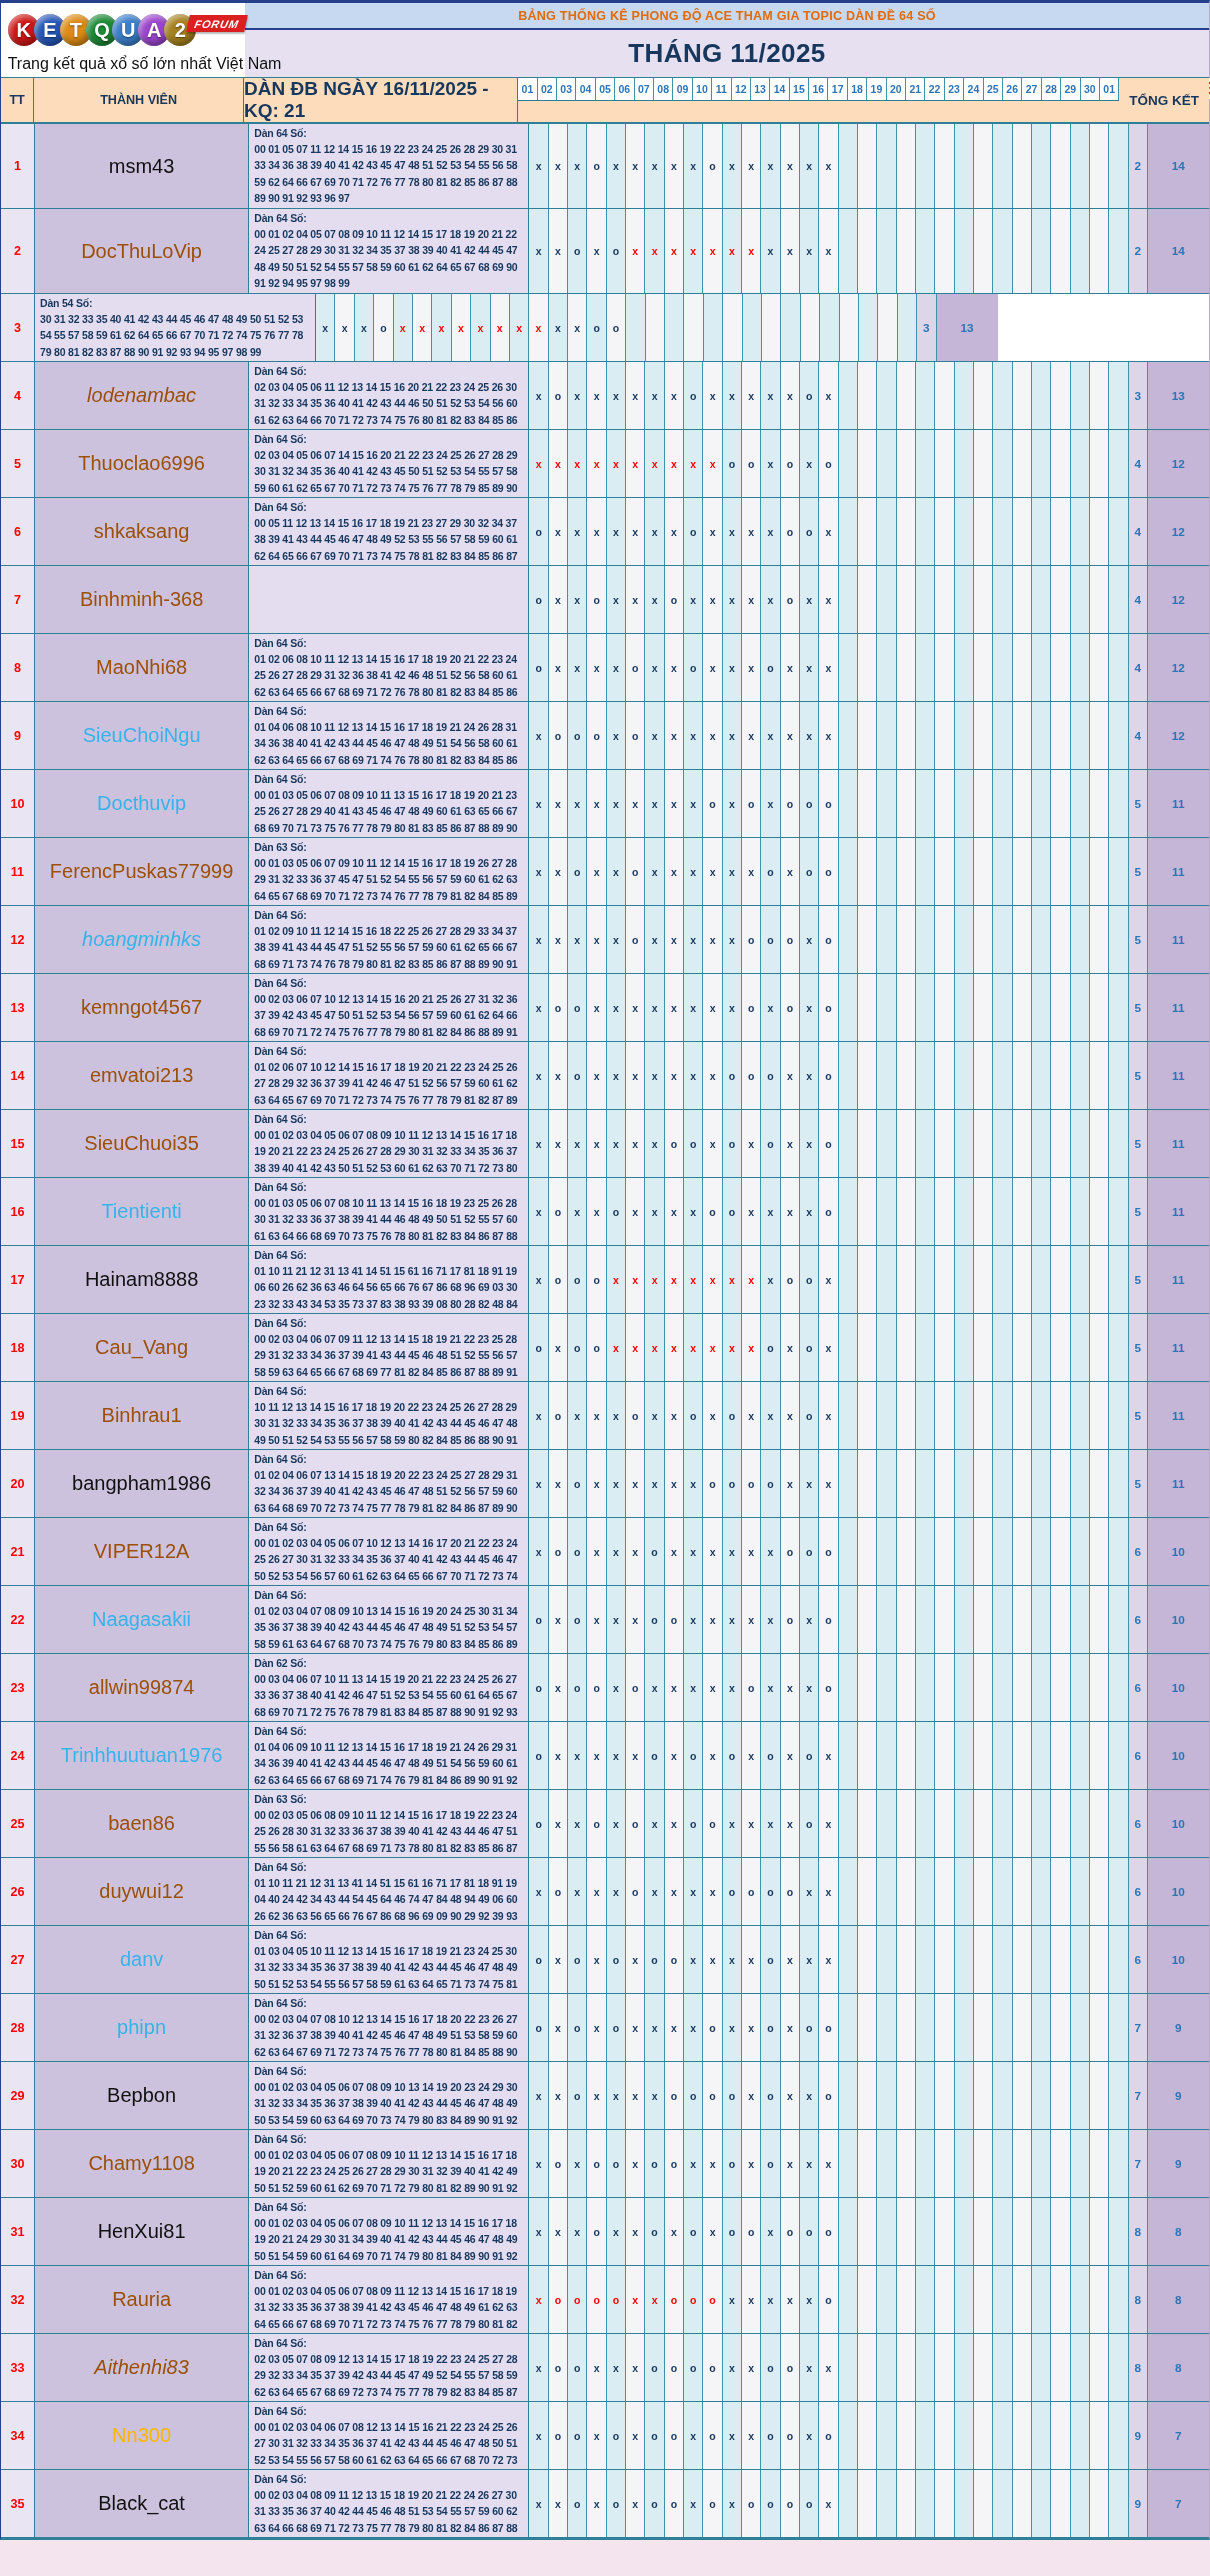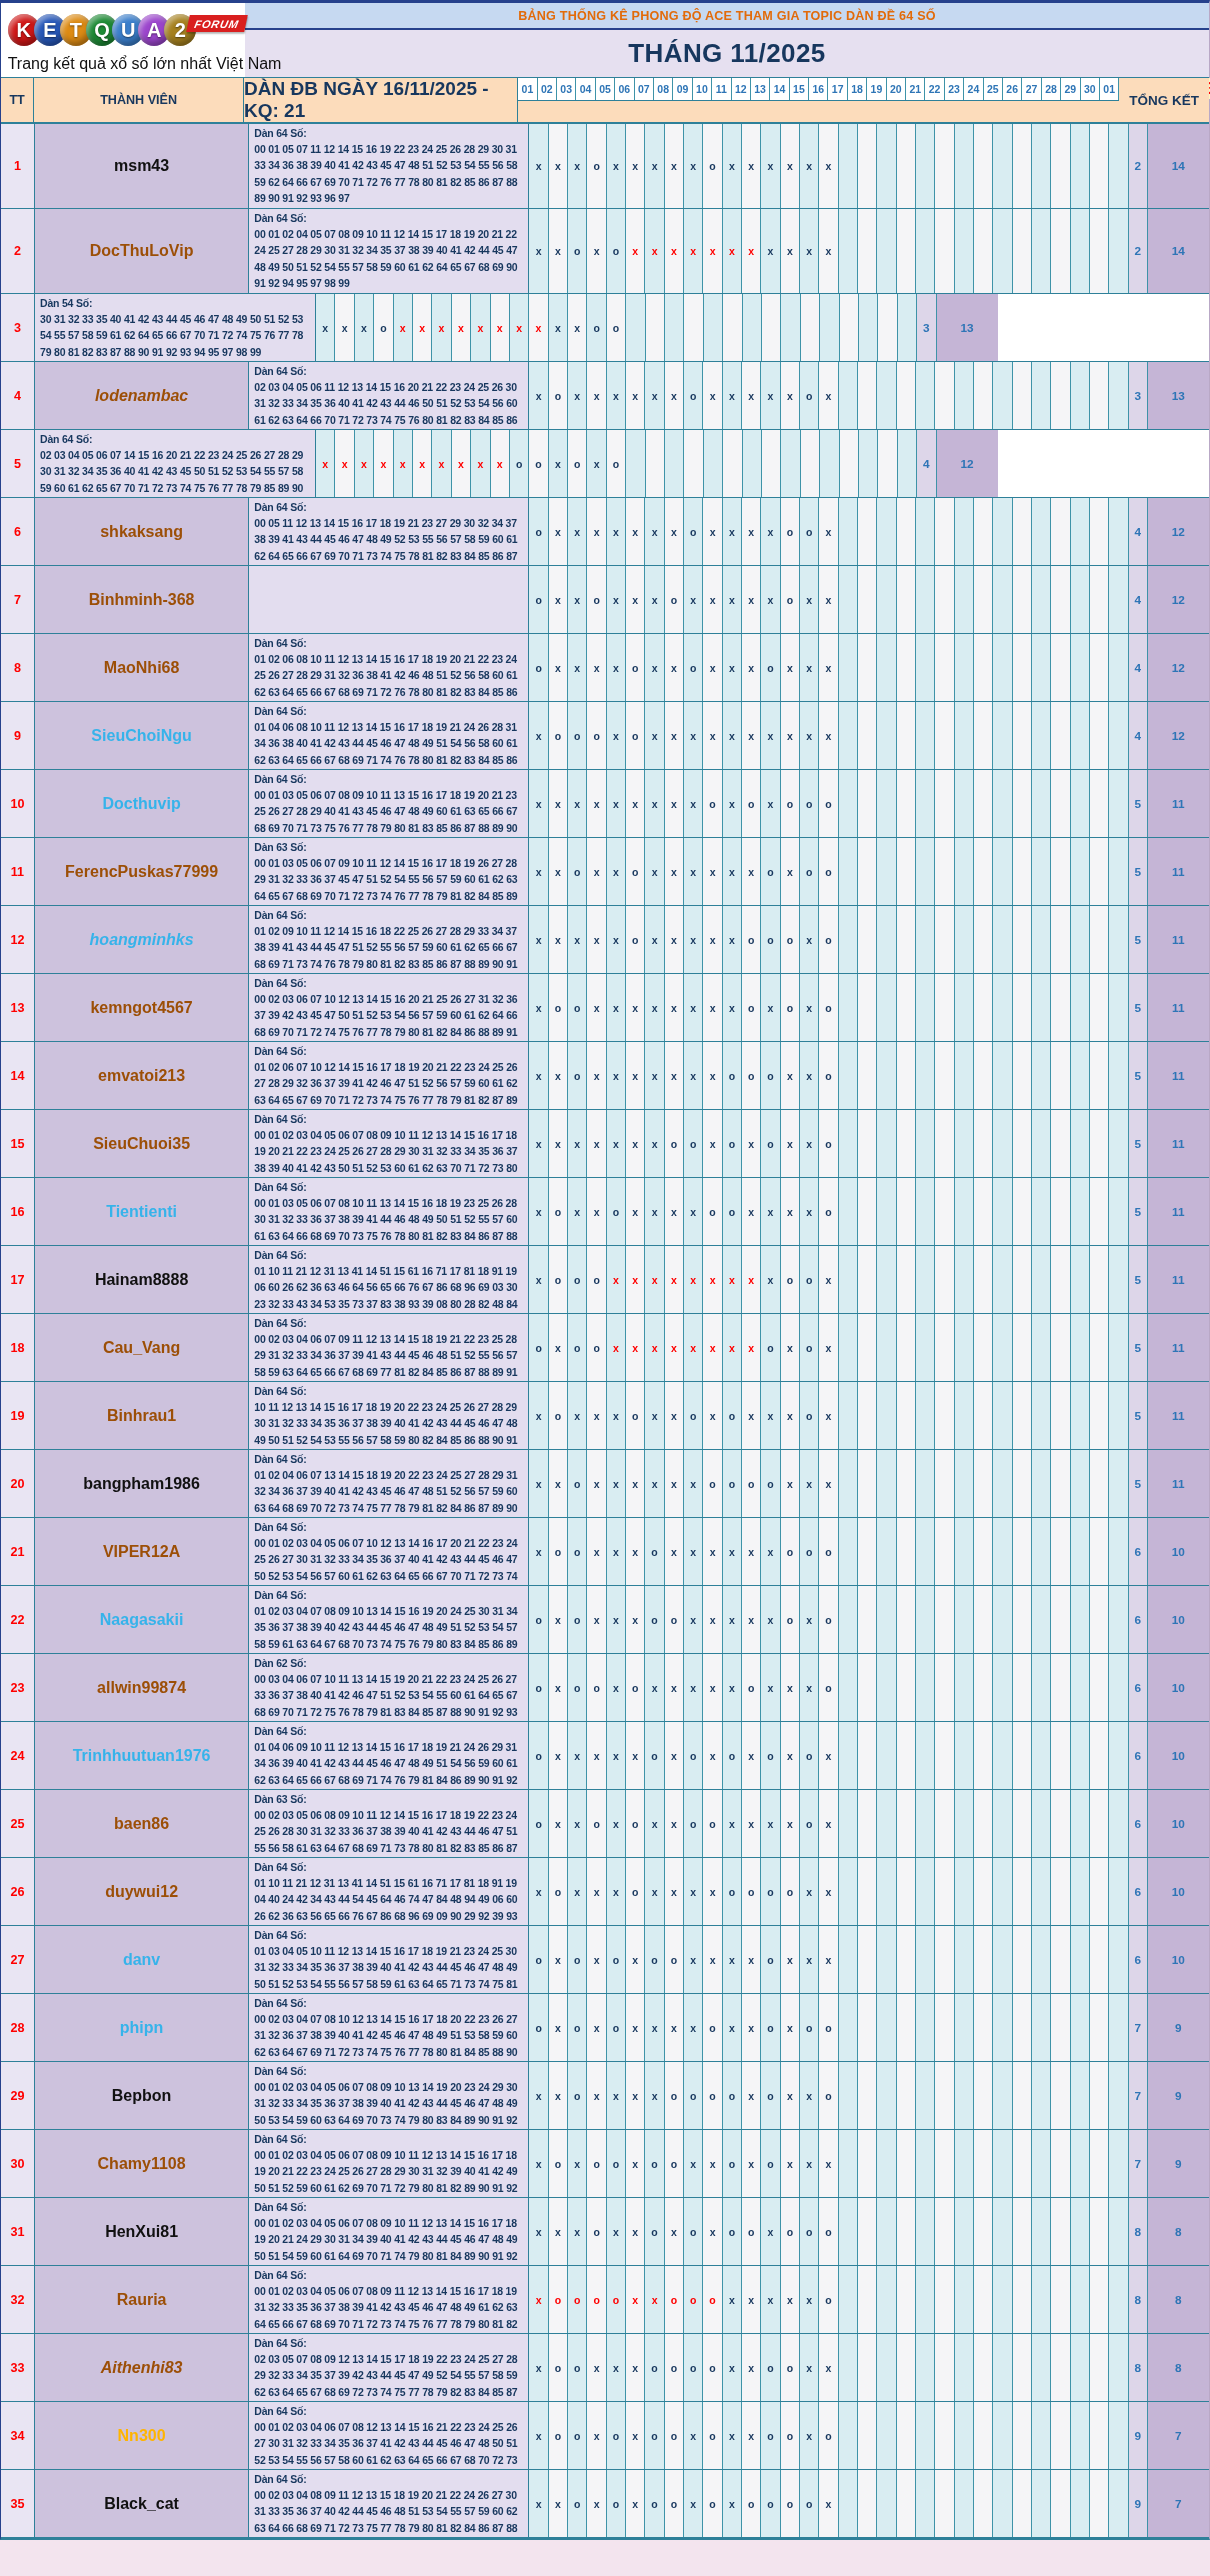--- a/index.html
+++ b/index.html
@@ -24,21 +24,21 @@
   .dayhead-row{display:flex;height:22px;border-bottom:0.8px solid #2e8099;}
   .kq-row{display:flex;height:21px;}
   .dh{width:19.4px;box-sizing:border-box;border-right:0.8px solid #3e93a8;background:#fff;display:flex;align-items:center;justify-content:center;color:#2e75b6;font-weight:bold;font-size:10.5px;}
   .kq{width:19.4px;box-sizing:border-box;border-right:0.8px solid #3e93a8;background:#fef9c3;display:flex;align-items:center;justify-content:center;color:#ff0000;font-weight:bold;font-size:16px;}
   .h-total{width:92px;border-right:none;font-size:13.5px;}
   .row{display:flex;height:67px;border-bottom:1.7px solid #2e8099;}
   .row.tall{height:84px;}
   .c{box-sizing:border-box;display:flex;align-items:center;justify-content:center;}
   .c.tt{width:34px;background:#e9e5f3;border-right:1.7px solid #2e8099;color:#ff0000;font-weight:bold;font-size:12.6px;}
   .c.member{width:215px;background:#cdc2dd;border-right:1.7px solid #2e8099;}
-  .mname{font-weight:bold;font-size:16px;text-align:center;}
+  .mname{font-weight:normal;font-size:20px;text-align:center;}
   .mname.black{color:#111;}
   .mname.brown{color:#9c4f07;}
   .mname.cyan{color:#36b3ea;}
   .mname.orange{color:#ffb400;}
   .mname.italic{font-style:italic;}
   .c.dan{width:281px;background:#e3ddef;border-right:1.7px solid #2e8099;display:block;padding:0.8px 0 0 5px;overflow:hidden;}
   .danline{color:#17375e;font-weight:bold;font-size:10.5px;line-height:16.3px;letter-spacing:-0.2px;white-space:nowrap;}
   .c.day{width:19.4px;border-right:0.8px solid #3e93a8;}
   .c.day.odd{background:#d9edf2;}
   .c.day.even{background:#f5f5f7;}
@@ -450,20 +450,23 @@
         <div class="c day odd"></div>
         <div class="c day even"></div>
         <div class="c day odd"></div>
         <div class="c day even"></div>
         <div class="c day odd"></div>
         <div class="c miss">3</div>
         <div class="c hit">13</div>
       </div>
       <div class="row">
         <div class="c tt">5</div>
+        <div class="c member">
+          <span class="mname brown">Thuoclao6996</span>
+        </div>
         <div class="c dan">
           <div class="danline">Dàn 64 Số:</div>
           <div class="danline">02 03 04 05 06 07 14 15 16 20 21 22 23 24 25 26 27 28 29</div>
           <div class="danline">30 31 32 34 35 36 40 41 42 43 45 50 51 52 53 54 55 57 58</div>
           <div class="danline">59 60 61 62 65 67 70 71 72 73 74 75 76 77 78 79 85 89 90</div>
         </div>
         <div class="c day odd">
           <span class="mark red">x</span>
         </div>
         <div class="c day even">

